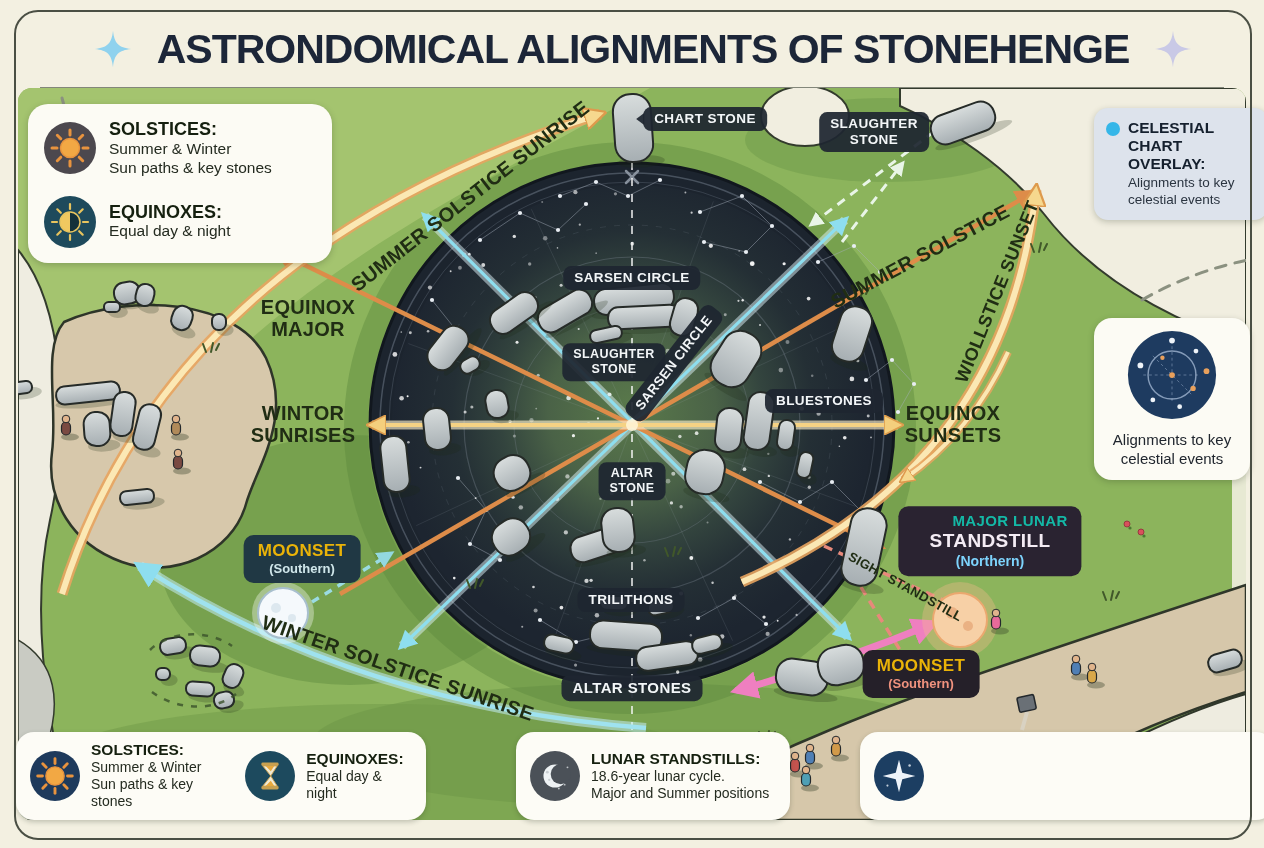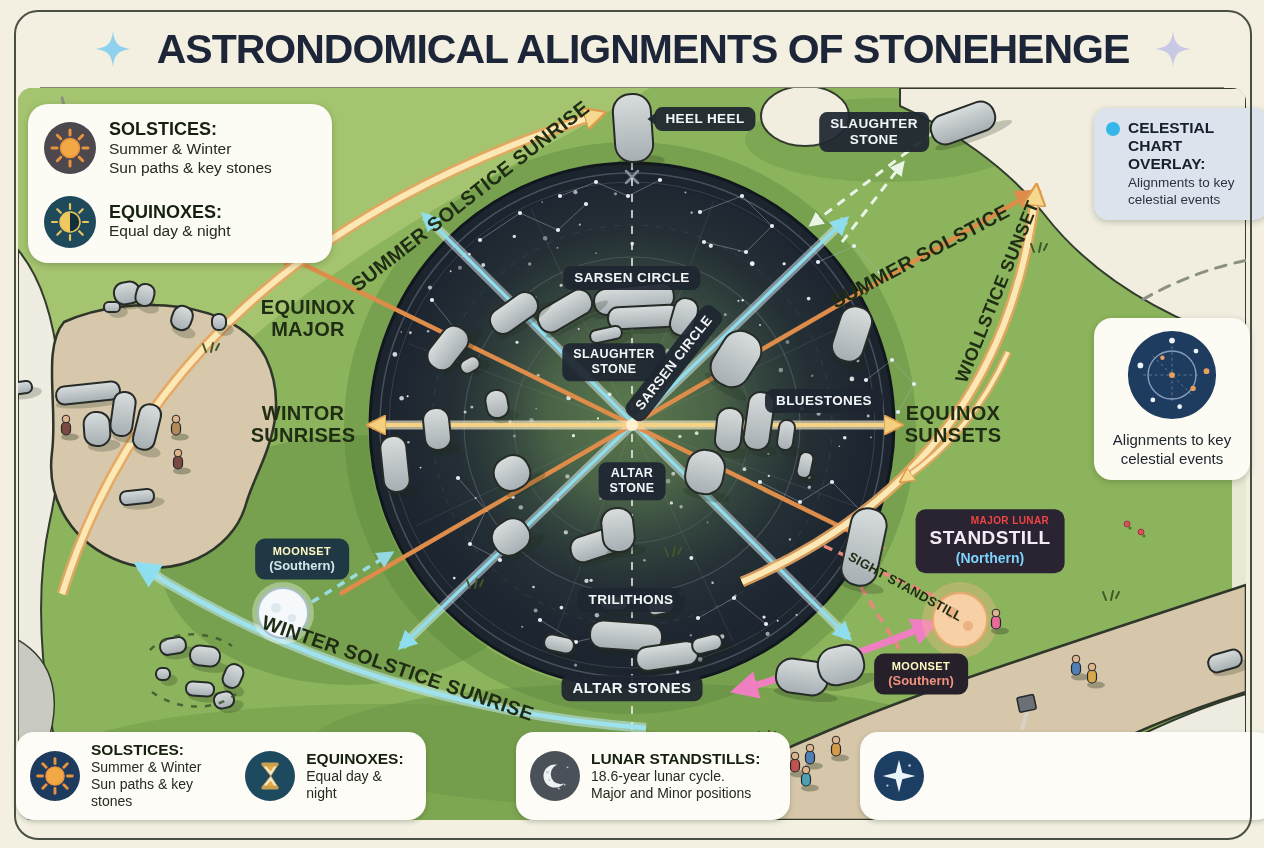--- a/index.html
+++ b/index.html
@@ -22,21 +22,21 @@
   
   .pill{position:absolute;transform:translate(-50%,-50%);background:rgba(30,38,48,.93);
     color:#f3f6f8;font-weight:800;font-size:13.5px;letter-spacing:.4px;
     padding:4px 11px;border-radius:8px;white-space:nowrap;text-align:center;
     line-height:1.18;z-index:20;}
   .pill .ln{display:block;}
   .pill-tail:after{content:"";position:absolute;left:-7px;top:50%;margin-top:-6px;
     border:6px solid transparent;border-right:8px solid rgba(30,38,48,.93);border-left:0;}
   .callout{position:absolute;transform:translate(-50%,-50%);border-radius:10px;
     padding:6px 14px;text-align:center;line-height:1.2;z-index:20;white-space:nowrap;}
-  .callout .t{display:block;font-weight:800;font-size:11px;color:#fef9c3;letter-spacing:.4px;}
+  .callout .t{display:block;font-weight:800;font-size:17px;color:#eab308;letter-spacing:.4px;}
   .callout .s{display:block;font-weight:700;font-size:13px;}
   .grass-label{position:absolute;transform:translate(-50%,-50%);color:#202d14;
     font-weight:800;font-size:20px;letter-spacing:.3px;text-align:center;
     line-height:1.1;z-index:18;white-space:nowrap;}
   .grass-label .ln{display:block;}
   .rot{white-space:nowrap;}
   
   .card{position:absolute;background:#fcfbf4;border-radius:20px;
     box-shadow:0 2px 6px rgba(40,50,30,.25);z-index:30;}
   .legend-row{display:flex;align-items:center;gap:13px;}
@@ -675,21 +675,21 @@
   <svg class="sparkle" viewBox="-22 -22 44 44">
     <path d="M0 -20 C1.5 -6 6 -1.5 20 0 C6 1.5 1.5 6 0 20 C-1.5 6 -6 1.5 -20 0 C-6 -1.5 -1.5 -6 0 -20 Z" fill="#8fd2ee"></path>
   </svg>
   <div class="title">ASTRONDOMICAL ALIGNMENTS OF STONEHENGE</div>
   <svg class="sparkle" viewBox="-22 -22 44 44">
     <path d="M0 -20 C1.5 -6 6 -1.5 20 0 C6 1.5 1.5 6 0 20 C-1.5 6 -6 1.5 -20 0 C-6 -1.5 -1.5 -6 0 -20 Z" fill="#c9c9e6"></path>
   </svg>
 </div>
 <div class="divider"></div>
 
-<div class="pill pill-tail" style="left:705px;top:119px;"><span>HEEL HEEL</span></div>
+<div class="pill pill-tail" style="left:705px;top:119px;"><span>CHART STONE</span></div>
 <div class="pill" style="left:874px;top:132px;">
   <span class="ln">SLAUGHTER</span>
     <span class="ln">STONE</span>
 </div>
 <div class="pill" style="left:632px;top:278px;"><span>SARSEN CIRCLE</span></div>
 <div class="pill" style="left:614px;top:362px;font-size:12.5px;">
   <span class="ln">SLAUGHTER</span>
     <span class="ln">STONE</span>
 </div>
 <div class="pill" style="left:674px;top:363px;transform:translate(-50%,-50%) rotate(-52deg);"><span>SARSEN CIRCLE</span></div>
@@ -699,21 +699,21 @@
     <span class="ln">STONE</span>
 </div>
 <div class="pill" style="left:631px;top:600px;"><span>TRILITHONS</span></div>
 <div class="pill" style="left:632px;top:688px;font-size:15px;"><span>ALTAR STONES</span></div>
 
 <div class="callout" style="left:302px;top:559px;background:#203844;">
   <span class="t">MOONSET</span>
   <span class="s" style="color:#cfe6ea;">(Southern)</span>
 </div>
 <div class="callout" style="left:990px;top:541px;background:#2a2331;">
-  <span class="t" style="font-size:10px;color:#ef4444;padding-left:40px;">MAJOR LUNAR</span>
+  <span class="t" style="font-size:15px;color:#14b8a6;padding-left:40px;">MAJOR LUNAR</span>
   <span class="t" style="font-size:19px;color:#f4ecf4;">STANDSTILL</span>
   <span class="s" style="color:#7dd3fc;font-size:14px;">(Northern)</span>
 </div>
 <div class="callout" style="left:921px;top:674px;background:#252029;">
   <span class="t">MOONSET</span>
   <span class="s" style="color:#f0927e;">(Southern)</span>
 </div>
 
 <div class="grass-label" style="left:308px;top:318px;">
   <span class="ln">EQUINOX</span>
@@ -864,21 +864,21 @@
         </g>
       <g fill="#eef2f4" opacity="0.7">
           <circle cx="10" cy="9" r="1"></circle>
           <circle cx="13" cy="-9" r="1"></circle>
           <circle cx="4" cy="13" r="1"></circle>
         </g>
     </svg>
     <div>
       <div class="bl-head">LUNAR STANDSTILLS:</div>
       <div class="bl-line">18.6-year lunar cycle.</div>
-      <div class="bl-line">Major and Minor positions</div>
+      <div class="bl-line">Major and Summer positions</div>
     </div>
   </div>
 </div>
 
 <div class="b-card" style="left:860px;width:386px;">
   <div class="b-entry">
     <svg class="b-icon" viewBox="-26 -26 52 52">
       <circle r="26" fill="#1c3e62"></circle>
       <path d="M0 -17 L3.4 -3.4 L17 0 L3.4 3.4 L0 17 L-3.4 3.4 L-17 0 L-3.4 -3.4 Z" fill="#edf3fa"></path>
       <g fill="#edf3fa" opacity="0.8">

